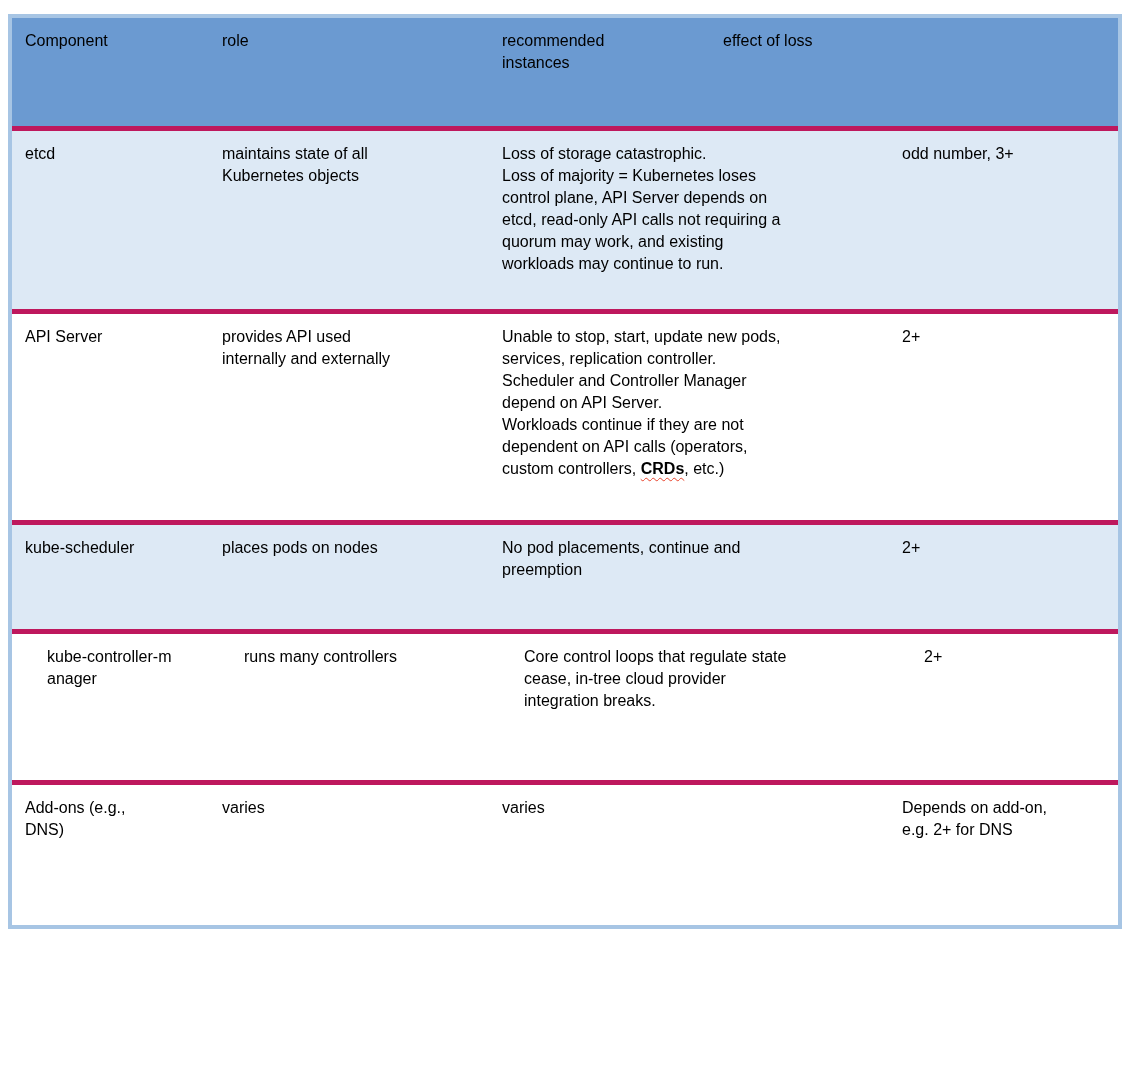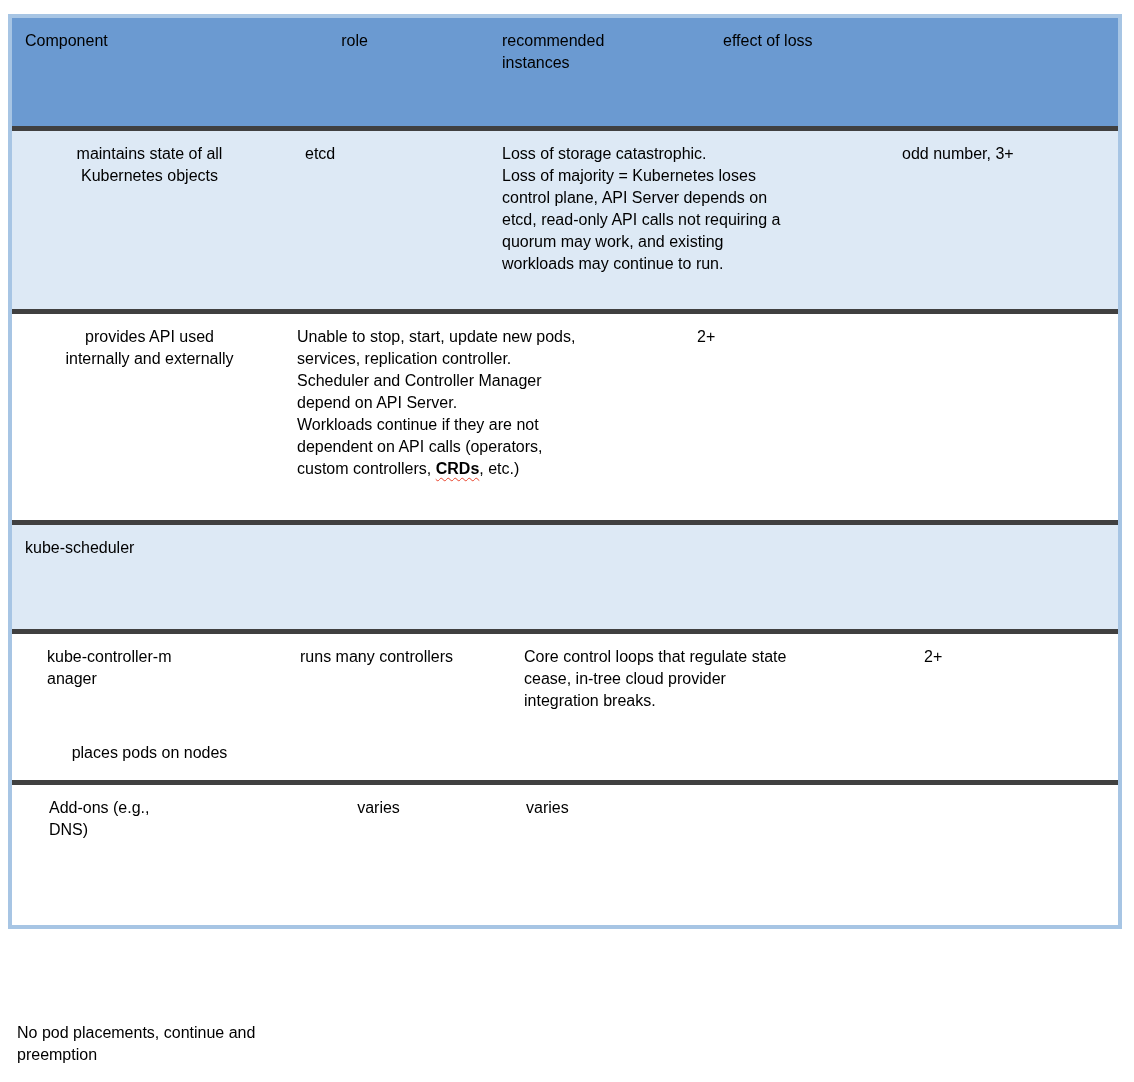--- a/index.html
+++ b/index.html
@@ -17,40 +17,40 @@
   }
   .doc-table{
     box-sizing:border-box;
     margin:14px 0 0 8px;
     width:1114px;
     border:4px solid var(--border);
     background:#ffffff;
   }
   .trow{
     display:flex;
-    border-bottom:5px solid #404040;
+    border-bottom:5px solid #be185d;
   }
   .trow:last-child{border-bottom:none;}
   .row-header{height:108px;background:var(--header-bg);}
   .r0{height:178px;}
   .r1{height:206px;}
-  .r2{height:104px;flex-direction:column;}
+  .r2{height:104px;}
   .r3{height:146px;padding-left:22px;}
   .r4{height:140px;}
-  .r5{height:140px;padding-left:24px;}
+  .r5{height:140px;}
   .banded{background:var(--band-bg);}
   .plain{background:#ffffff;}
   .cell{
     box-sizing:border-box;
     padding:12px 10px 8px 5px;
     white-space:pre-line;
     overflow:hidden;
   }
   .c1{flex:0 0 205px;width:205px;padding-left:13px;}
-  .c2{flex:0 0 280px;width:280px;text-align:center;}
+  .c2{flex:0 0 280px;width:280px;}
   .c3{flex:0 0 400px;width:400px;}
   .c4{flex:0 0 221px;width:221px;}
   .misspelled{
     text-decoration-line:underline;
     text-decoration-style:wavy;
     text-decoration-color:var(--spell-red);
     text-decoration-thickness:1px;
     text-underline-offset:3px;
     text-decoration-skip-ink:none;
     font-weight:bold;
@@ -63,33 +63,34 @@
 
   <div class="trow row-header">
     <div class="cell c1">Component</div>
     <div class="cell c2">role</div>
     <div class="cell c4">recommended
 instances</div>
     <div class="cell c3">effect of loss</div>
   </div>
 
   <div class="trow r0 banded">
+    <div class="cell c1">etcd</div>
     <div class="cell c2">maintains state of all
 Kubernetes objects</div>
-    <div class="cell c1">etcd</div>
     <div class="cell c3">Loss of storage catastrophic.
 Loss of majority = Kubernetes loses
 control plane, API Server depends on
 etcd, read-only API calls not requiring a
 quorum may work, and existing
 workloads may continue to run.</div>
     <div class="cell c4">odd number, 3+</div>
   </div>
 
   <div class="trow r1 plain">
+    <div class="cell c1">API Server</div>
     <div class="cell c2">provides API used
 internally and externally</div>
     <div class="cell c3">Unable to stop, start, update new pods,
 services, replication controller.
 Scheduler and Controller Manager
 depend on API Server.
 Workloads continue if they are not
 dependent on API calls (operators,
 custom controllers, <span class="misspelled">CRDs</span>, etc.)</div>
     <div class="cell c4">2+</div>
@@ -112,15 +113,17 @@
 integration breaks.</div>
     <div class="cell c4">2+</div>
   </div>
 
 
   <div class="trow r5 plain">
     <div class="cell c1">Add-ons (e.g.,
 DNS)</div>
     <div class="cell c2">varies</div>
     <div class="cell c3">varies</div>
+    <div class="cell c4">Depends on add-on,
+e.g. 2+ for DNS</div>
   </div>
 
 </div>
 
 </body></html>

